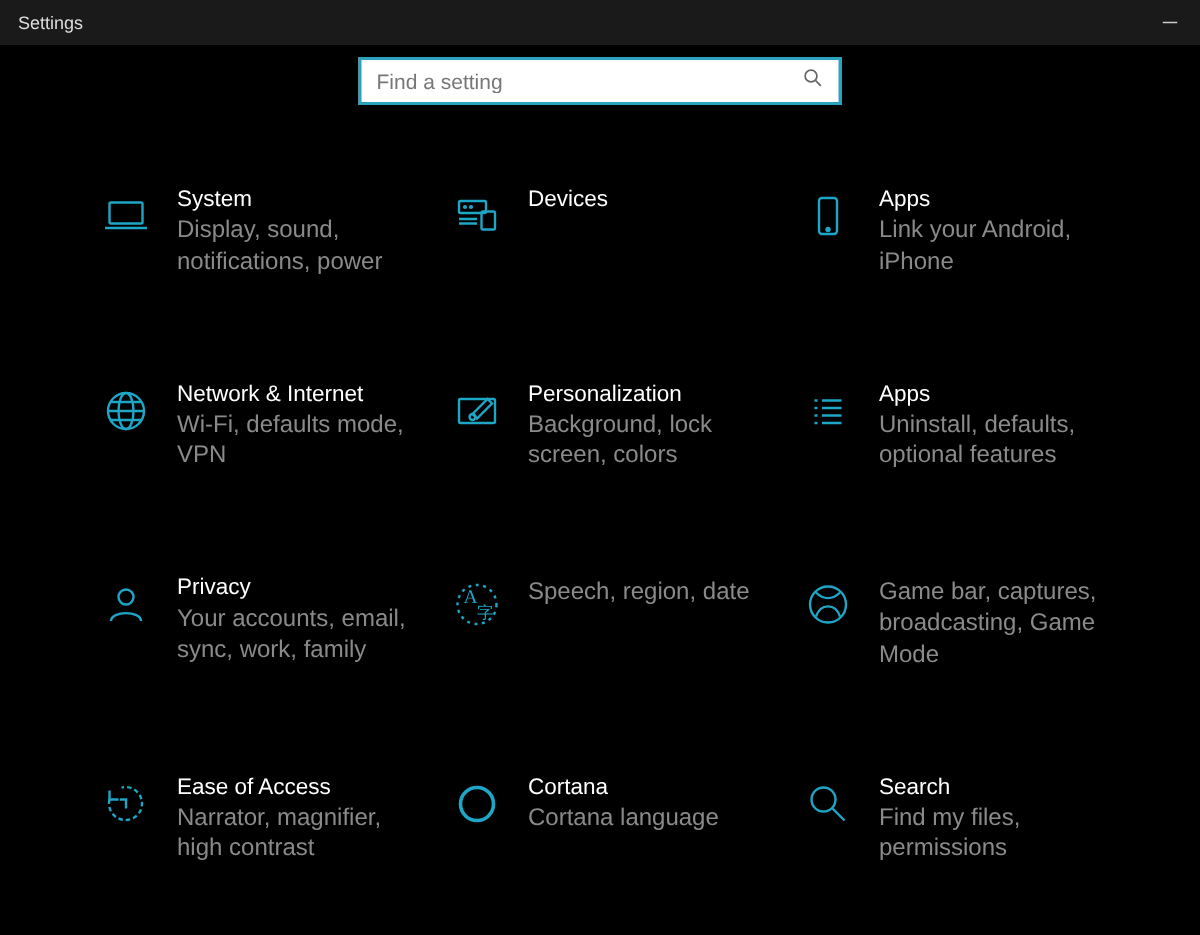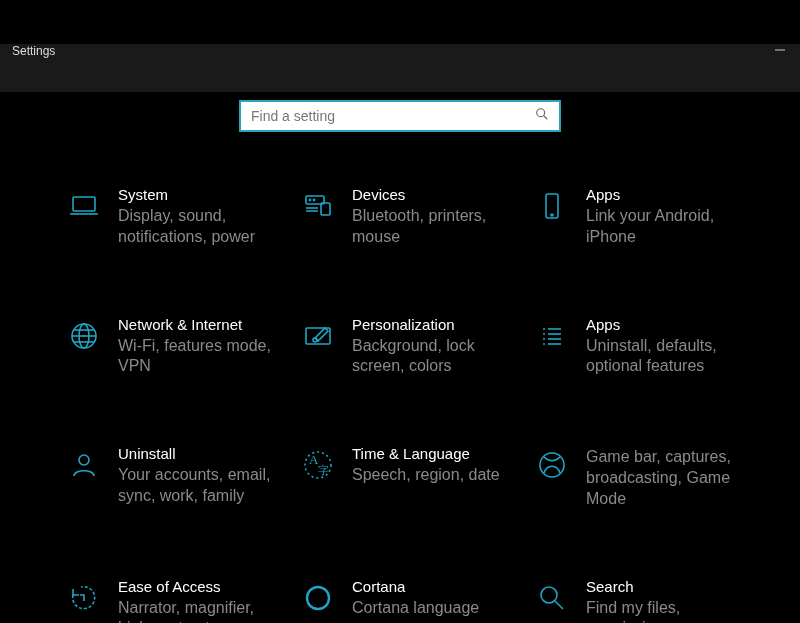--- a/index.html
+++ b/index.html
@@ -1,17 +1,17 @@
 <!DOCTYPE html>
 <html><head>
 <meta charset="utf-8">
 <style>
   * { margin: 0; padding: 0; box-sizing: border-box; }
   html, body { width: 800px; height: 623px; background: #000; font-family: "Segoe UI", Arial, sans-serif; color: #fff; overflow: hidden; }
-  .titlebar { height: 48px; background: #1a1a1a; display: flex; align-items: flex-start; justify-content: space-between; padding: 0 8px; margin-top: 44px; }
+  .titlebar { height: 30px; background: #1a1a1a; display: flex; align-items: center; justify-content: space-between; padding: 0 8px; }
   .titlebar .title { font-size: 12px; color: #ddd; padding-left: 4px; }
   .titlebar .controls { display: flex; gap: 18px; align-items: center; padding-right: 6px; }
   .titlebar .ctrl { width: 12px; height: 12px; display: flex; align-items: center; justify-content: center; color: #ccc; font-size: 14px; cursor: default; }
   .searchwrap { display: flex; justify-content: center; padding: 8px 0 10px 0; }
   .searchbox { width: 322px; height: 32px; border: 2px solid #2aa3bf; background: #fff; display: flex; align-items: center; padding: 0 10px; }
   .searchbox input { flex: 1; border: none; outline: none; font-size: 14px; color: #666; background: transparent; font-style: normal; }
   .searchbox input::placeholder { color: #777; }
   .searchbox .sicon { color: #666; }
   .grid { padding: 40px 40px 0 58px; }
   .row { display: flex; margin-bottom: 58px; }
@@ -71,21 +71,20 @@
             <rect x="5" y="7" width="18" height="8" rx="1"></rect>
             <rect x="20" y="14" width="9" height="12" rx="1"></rect>
             <circle cx="9" cy="11" r="0.6" fill="#1ea6c6"></circle>
             <circle cx="13" cy="11" r="0.6" fill="#1ea6c6"></circle>
             <line x1="5" y1="19" x2="17" y2="19"></line>
             <line x1="5" y1="22" x2="17" y2="22"></line>
           </svg>
       </div>
       <div class="txt">
           <div class="t">Devices</div>
-          <div class="d">Bluetooth, printers, mouse</div>
         </div>
     </div>
     <div class="item">
       <div class="iconbox">
         <svg width="34" height="34" viewBox="0 0 34 34">
             <rect x="11" y="5" width="12" height="24" rx="2"></rect>
             <circle cx="17" cy="26" r="1" fill="#1ea6c6"></circle>
           </svg>
       </div>
       <div class="txt">
@@ -101,21 +100,21 @@
         <svg width="34" height="34" viewBox="0 0 34 34">
             <circle cx="17" cy="17" r="12"></circle>
             <ellipse cx="17" cy="17" rx="5" ry="12"></ellipse>
             <line x1="5" y1="17" x2="29" y2="17"></line>
             <line x1="7" y1="11" x2="27" y2="11"></line>
             <line x1="7" y1="23" x2="27" y2="23"></line>
           </svg>
       </div>
       <div class="txt">
           <div class="t">Network &amp; Internet</div>
-          <div class="d">Wi-Fi, features mode, VPN</div>
+          <div class="d">Wi-Fi, defaults mode, VPN</div>
         </div>
     </div>
     <div class="item">
       <div class="iconbox">
         <svg width="34" height="34" viewBox="0 0 34 34">
             <rect x="5" y="9" width="24" height="16" rx="1"></rect>
             <path d="M14 19 L24 9 L27 12 L17 22 Z"></path>
             <circle cx="14" cy="21" r="2"></circle>
           </svg>
       </div>
@@ -146,34 +145,33 @@
 
   <div class="row">
     <div class="item">
       <div class="iconbox">
         <svg width="34" height="34" viewBox="0 0 34 34">
             <circle cx="17" cy="12" r="5"></circle>
             <path d="M7 28 C7 21 27 21 27 28"></path>
           </svg>
       </div>
       <div class="txt">
-          <div class="t">Uninstall</div>
+          <div class="t">Privacy</div>
           <div class="d">Your accounts, email, sync, work, family</div>
         </div>
     </div>
     <div class="item">
       <div class="iconbox">
         <svg width="34" height="34" viewBox="0 0 34 34">
             <text x="8" y="16" font-size="13" fill="#1ea6c6" stroke="none" font-family="Segoe UI">A</text>
             <text x="17" y="26" font-size="11" fill="#1ea6c6" stroke="none">字</text>
             <circle cx="17" cy="17" r="13" stroke-dasharray="2 3"></circle>
           </svg>
       </div>
       <div class="txt">
-          <div class="t">Time &amp; Language</div>
           <div class="d">Speech, region, date</div>
         </div>
     </div>
     <div class="item">
       <div class="iconbox">
         <svg width="34" height="34" viewBox="0 0 34 34">
             <circle cx="17" cy="17" r="12"></circle>
             <path d="M9 9 C14 14 20 14 25 9"></path>
             <path d="M9 25 C12 16 22 16 25 25"></path>
           </svg>

